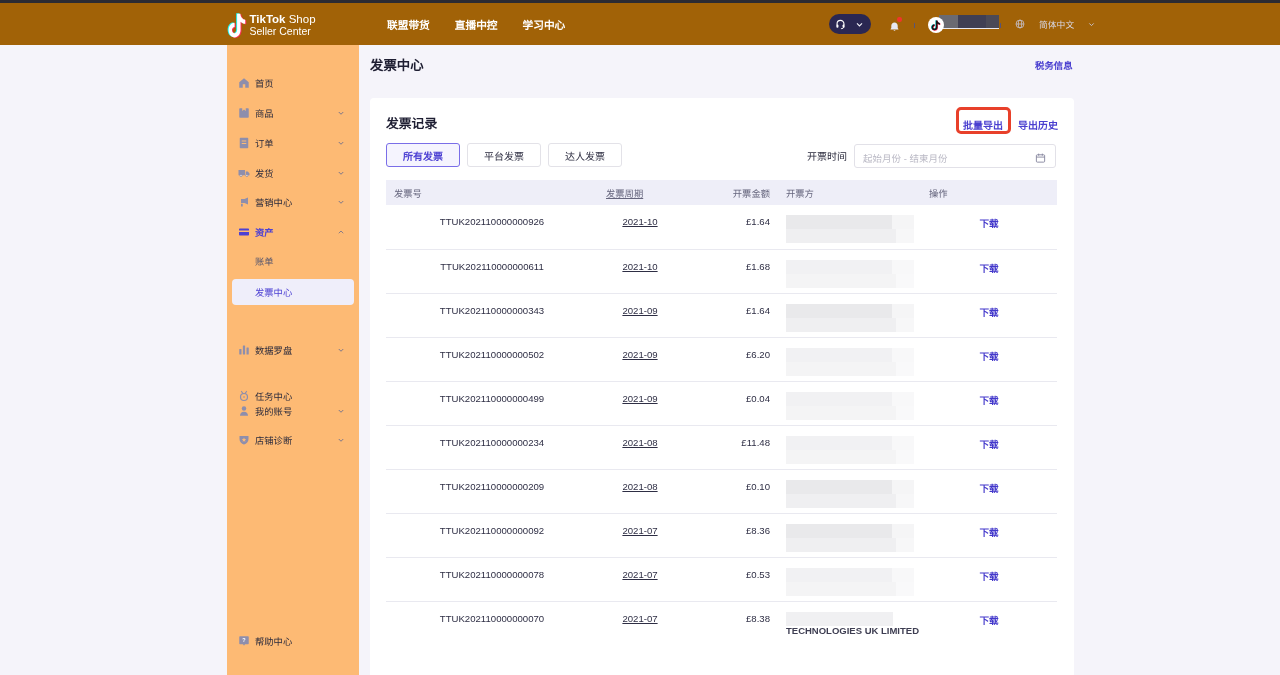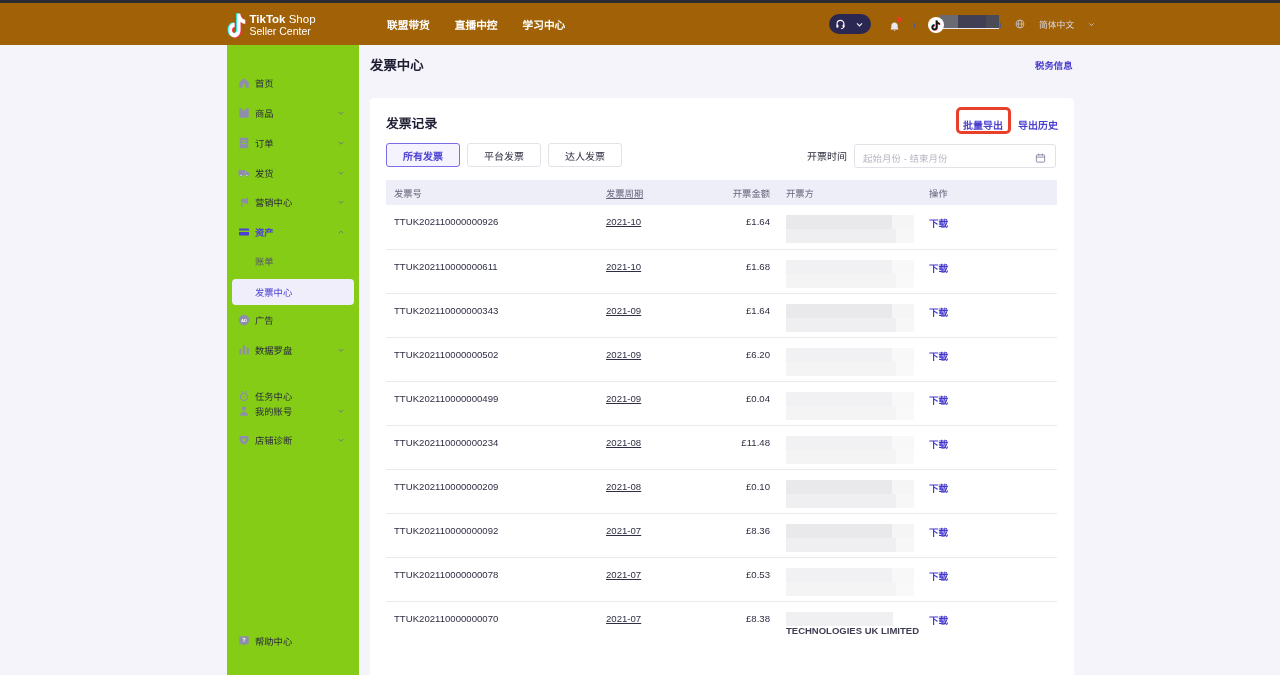--- a/index.html
+++ b/index.html
@@ -23,21 +23,21 @@
   .bell { position:absolute; left:889px; top:16px; }
   .red-dot { position:absolute; left:897px; top:14px; width:4.5px; height:4.5px; border-radius:50%; background:#f0352b; }
   .vsep1 { position:absolute; left:914px; top:20px; width:1px; height:5px; background:#56547a; }
   .avatar { position:absolute; left:928px; top:14px; width:16px; height:16px; border-radius:50%; background:#fff; z-index:2; display:flex; align-items:center; justify-content:center; }
   .redact-name { position:absolute; left:939px; top:12px; width:60px; height:14px; border-bottom:1.5px solid #e8e8f0; background:linear-gradient(90deg,#6a6a72 0%,#6a6a72 32%,#403f53 32%,#403f53 78%,#4b4a57 78%,#4b4a57 100%); z-index:1; }
   .vsep2 { position:absolute; left:1000px; top:20px; width:1px; height:5px; background:#56547a; }
   .lang { position:absolute; left:1015px; top:0; height:42px; display:flex; align-items:center; gap:14px; }
   .lang span { color:#d9d9e8; font-size:8.8px; }
 
   
-  .sidebar { position:absolute; left:227px; top:45px; width:132px; height:630px; background:#84cc16; }
+  .sidebar { position:absolute; left:227px; top:45px; width:132px; height:630px; background:#fdba74; }
   .m-item { position:absolute; left:0; width:132px; height:30px; display:flex; align-items:center; }
   .m-ico { position:absolute; left:11px; width:12px; height:13px; display:flex; align-items:center; justify-content:center; }
   .m-txt { position:absolute; left:28px; font-size:9.3px; color:#2a2a3c; }
   .m-chev { position:absolute; left:110px; top:50%; margin-top:-4px; display:flex; }
   .m-sub { position:absolute; left:28px; font-size:9.3px; color:#55556d; }
   .pill-active { position:absolute; left:5px; top:234px; width:122px; height:26px; background:#efeefa; border-radius:4px; }
   .purple { color:#4d41d3 !important; }
 
   
   .pagetitle { position:absolute; left:370px; top:59px; font-size:13.4px; line-height:14px; font-weight:bold; color:#1e1e32; }
@@ -54,21 +54,21 @@
   .tab.on { color:#4d41d3; border-color:#7a6ee8; background:#f5f4fe; font-weight:bold; }
 
   .ft-label { position:absolute; left:437px; top:49.5px; font-size:10px; color:#2a2a3c; }
   .ft-input { position:absolute; left:484px; top:46px; width:202px; height:24px; border:1px solid #e2e1e8; border-radius:3px; background:#fff; }
   .ft-ph { position:absolute; left:8px; top:5.5px; font-size:9.5px; color:#b9b8c4; }
   .ft-cal { position:absolute; right:9px; top:5px; }
 
   
   table.tbl { position:absolute; left:16px; top:82px; width:671px; border-collapse:collapse; table-layout:fixed; }
   .tbl th { background:#eeeef8; height:25px; font-size:9.3px; font-weight:normal; color:#66667e; text-align:left; padding:0 8px; }
-  .tbl td { height:44px; font-size:9.6px; color:#2e2e44; text-align:left; padding:11px 8px 0 8px; vertical-align:top; border-bottom:1px solid #e9e9f0; }
+  .tbl td { height:44px; font-size:9.6px; color:#2e2e44; text-align:center; padding:11px 8px 0 8px; vertical-align:top; border-bottom:1px solid #e9e9f0; }
   .tbl tr.last td { border-bottom:none; }
   .tbl .c-num { width:212px; }
   .tbl .c-per { width:84px;text-decoration:underline; }
   .tbl .c-amt { width:96px; text-align:right; }
   .tbl .c-pay { width:143px; }
   .tbl .c-op  { width:136px; }
   .dl { color:#4338cb; font-weight:bold; }
   .mosaic { position:relative; width:128px; height:28px; margin-top:-1px; }
   .mz1 { position:absolute; left:0; top:0; height:14px; }
   .mz2 { position:absolute; left:0; top:14px; height:14px; }
@@ -211,29 +211,20 @@
           <path d="M3.5 10.5 L8 6 L12.5 10.5"></path>
         </svg>
       </span>
     </div>
     <div class="m-item" style="top:201px">
       <span class="m-sub ">账单</span>
     </div>
     <div class="m-item" style="top:232px">
       <span class="m-sub purple">发票中心</span>
     </div>
-    <div class="m-item" style="top:260px">
-      <span class="m-ico">
-        <svg width="12" height="12" viewBox="0 0 24 24">
-          <circle cx="12" cy="12" r="10.5" fill="#8e8eac"></circle>
-          <text x="12" y="15.5" font-size="8.5" font-weight="bold" fill="#fff" text-anchor="middle" font-family="Liberation Sans,sans-serif">AD</text>
-        </svg>
-      </span>
-      <span class="m-txt ">广告</span>
-    </div>
     <div class="m-item" style="top:290px">
       <span class="m-ico">
         <svg width="12" height="12" viewBox="0 0 24 24" fill="#8e8eac">
           <rect x="2.5" y="10" width="4.5" height="11" rx="1"></rect>
           <rect x="9.7" y="3" width="4.5" height="18" rx="1"></rect>
           <rect x="17" y="7" width="4.5" height="14" rx="1"></rect>
         </svg>
       </span>
       <span class="m-txt ">数据罗盘</span>
       <span class="m-chev">

